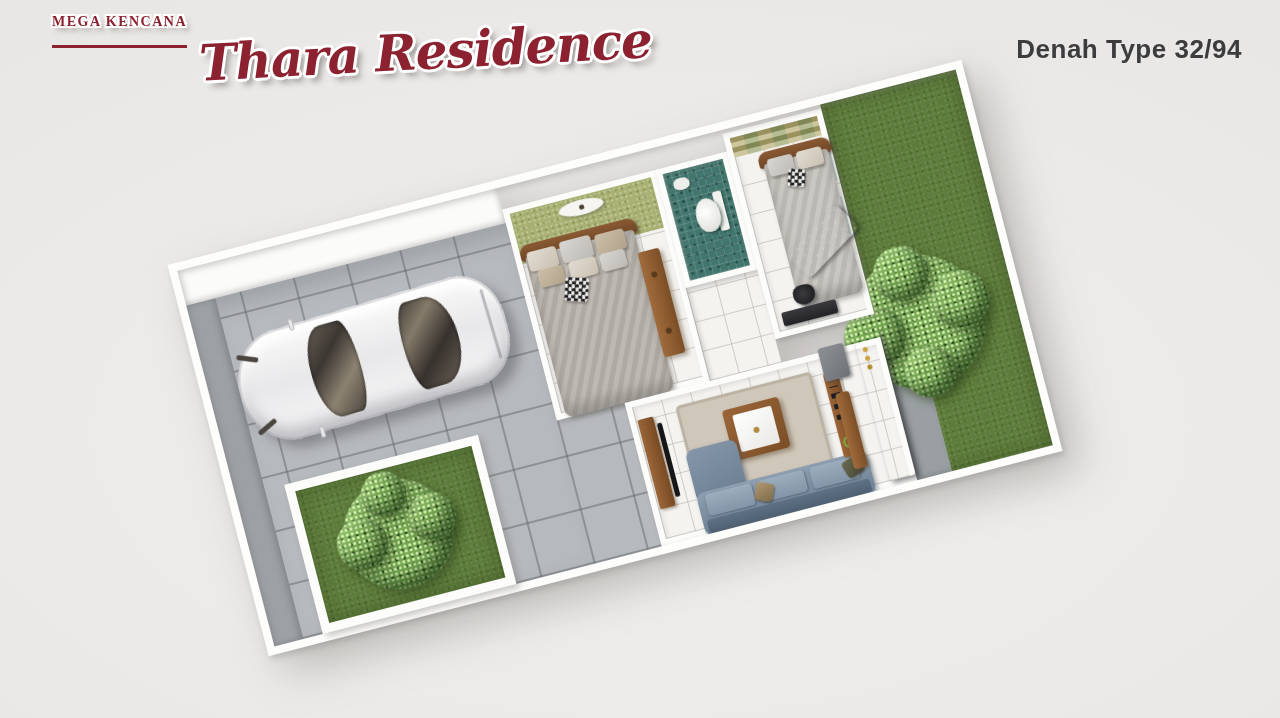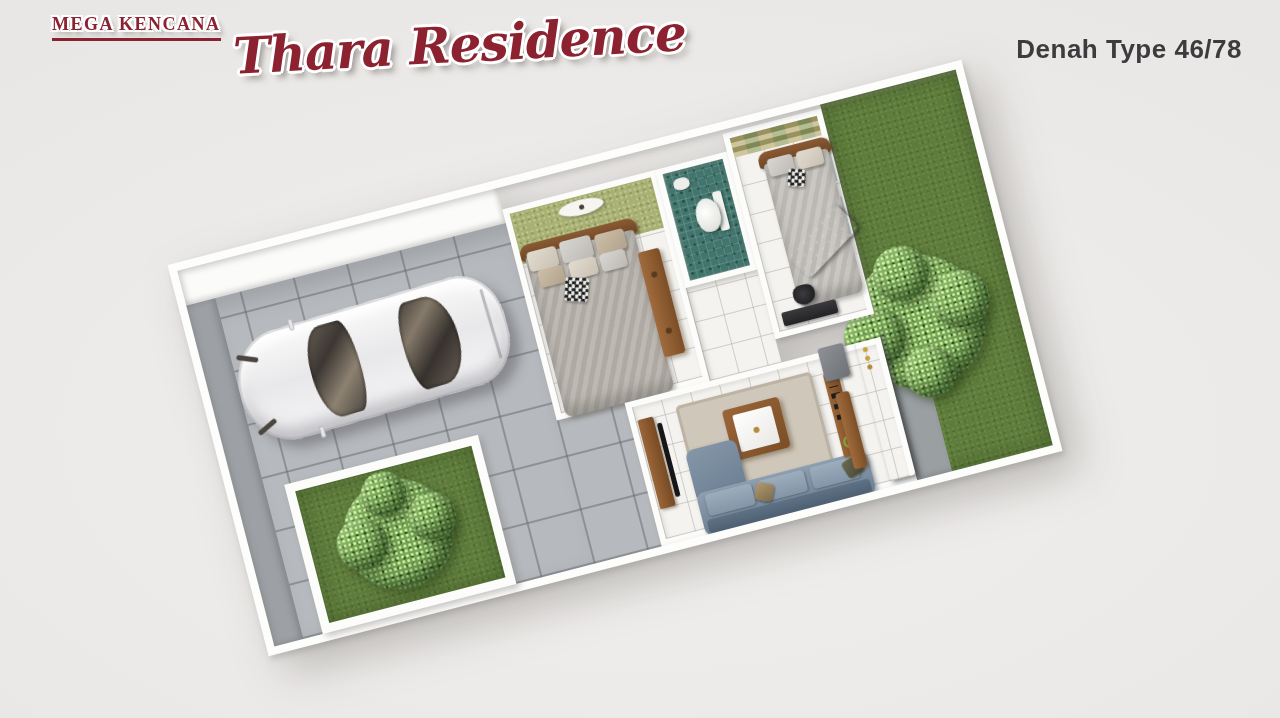--- a/index.html
+++ b/index.html
@@ -13,24 +13,24 @@
   }
   .stage{ position:absolute; inset:0; }
 
   
   .brand{
     position:absolute; left:52px; top:14px;
     display:flex; align-items:flex-end; gap:12px; z-index:30;
   }
   .brand .company{
     font-family:"Liberation Serif", serif;
-    font-weight:bold; font-size:18px; letter-spacing:1.5px;
+    font-weight:bold; font-size:14px; letter-spacing:1.5px;
     color:var(--brand_red,#8c2130);
     border-bottom:3px solid var(--brand_red,#8c2130);
-    padding-bottom:3px; margin-bottom:29px;
+    padding-bottom:15px; margin-bottom:29px;
     text-shadow:
       -2px -2px 0 #fff, 2px -2px 0 #fff, -2px 2px 0 #fff, 2px 2px 0 #fff,
       0 -2px 0 #fff, 0 2px 0 #fff, -2px 0 0 #fff, 2px 0 0 #fff,
       4px 5px 5px rgba(140,135,130,.9);
   }
   .brand .script{
     font-family:"DejaVu Serif", serif;
     font-style:italic; font-weight:bold;
     font-size:50px; line-height:1; letter-spacing:-1px;
     color:var(--brand_red,#8c2130);
@@ -370,21 +370,21 @@
 </style>
 </head>
 <body>
 
 <div class="stage">
 
   <div class="brand">
     <span class="company">MEGA KENCANA</span>
     <span class="script">Thara Residence</span>
   </div>
-  <div class="plan-title">Denah Type 46/78</div>
+  <div class="plan-title">Denah Type 32/94</div>
 
   <div class="plan">
 
     <div class="carport-top-wall"></div>
 
     <div class="carport">
       <div class="sidewalk"></div>
     </div>
     <div class="carport-ext"></div>
 

